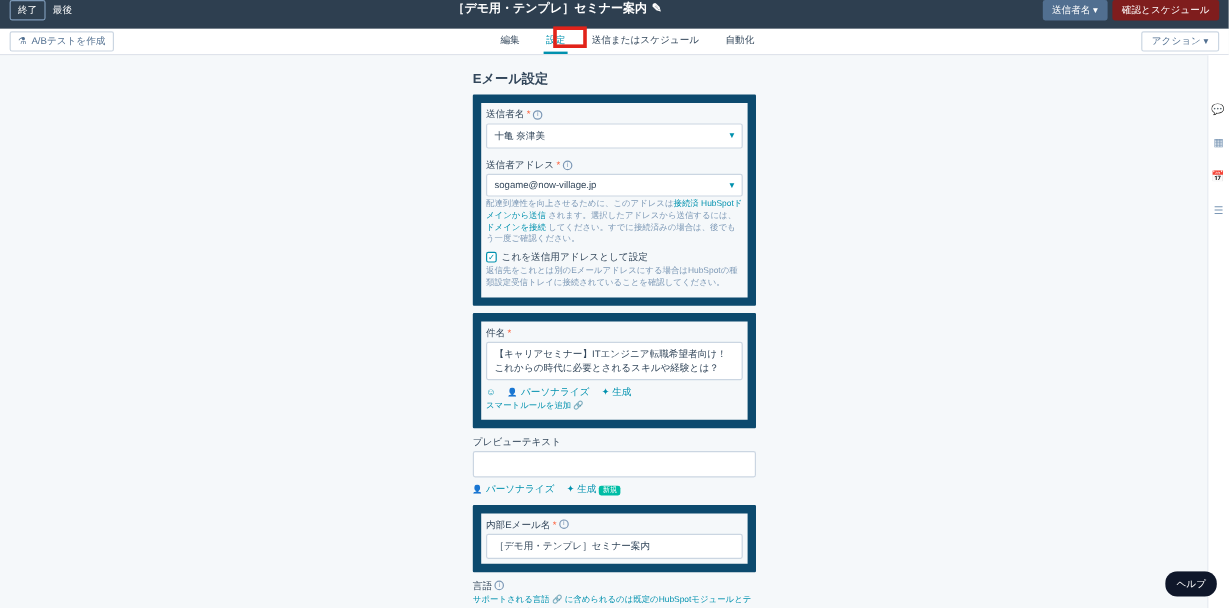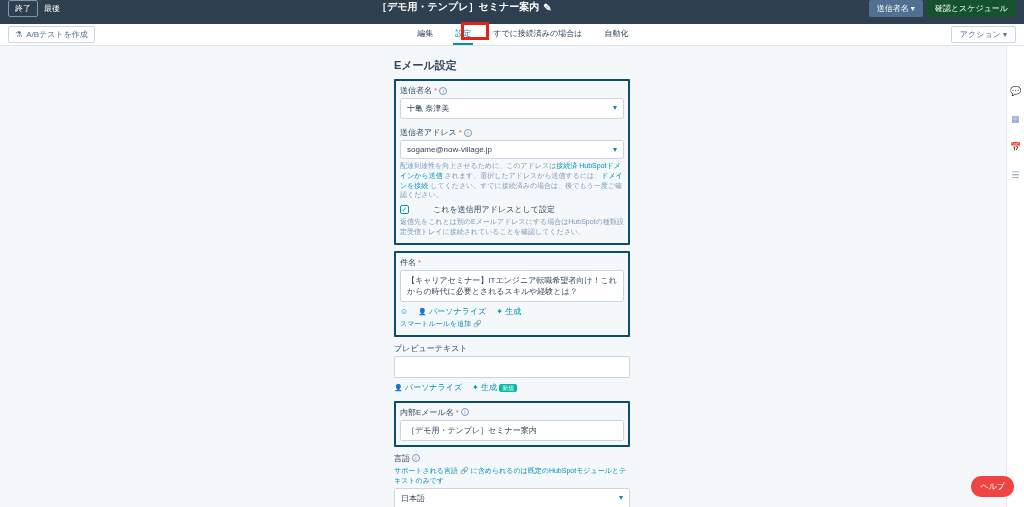--- a/index.html
+++ b/index.html
@@ -4,21 +4,21 @@
 <style>
   * { box-sizing: border-box; margin: 0; padding: 0; }
   body { font-family: -apple-system, "Segoe UI", sans-serif; font-size: 10px; color: #33475b; background: #f5f8fa; width: 1024px; height: 507px; overflow: hidden; position: relative; }
 
   .topbar { background: #2e3f50; color: #fff; height: 24px; display: flex; align-items: flex-start; padding: 0 8px; gap: 8px; }
   .topbar-left { display: flex; gap: 6px; align-items: center; }
   .topbar-btn { background: transparent; border: 1px solid #7c98b6; color: #fff; font-size: 8px; padding: 2px 6px; border-radius: 2px; cursor: pointer; }
   .topbar-title { flex: 1; text-align: center; font-size: 10px; font-weight: 600; display: flex; justify-content: center; align-items: center; gap: 4px; }
   .topbar-right { display: flex; gap: 4px; }
   .btn-preview { background: #516f90; border: none; color: #fff; font-size: 8px; padding: 3px 8px; border-radius: 2px; cursor: pointer; }
-  .btn-orange { background: #14532d; border: none; color: #fff; font-size: 8px; padding: 3px 8px; border-radius: 2px; cursor: pointer; }
+  .btn-orange { background: #7f1d1d; border: none; color: #fff; font-size: 8px; padding: 3px 8px; border-radius: 2px; cursor: pointer; }
 
   .subbar { background: #fff; border-bottom: 1px solid #dfe3eb; height: 22px; display: flex; align-items: center; padding: 0 8px; }
   .subbar-left { display: flex; align-items: center; gap: 4px; border: 1px solid #cbd6e2; border-radius: 2px; padding: 2px 6px; font-size: 8px; color: #516f90; }
   .subbar-tabs { flex: 1; display: flex; justify-content: center; gap: 18px; font-size: 8px; }
   .tab { color: #33475b; cursor: pointer; padding: 4px 2px; }
   .tab.active { color: #0091ae; border-bottom: 2px solid #0091ae; }
   .subbar-right { }
   .action-btn { border: 1px solid #cbd6e2; background: #fff; color: #516f90; font-size: 8px; padding: 2px 8px; border-radius: 2px; cursor: pointer; text-align: center; }
 
   .main { display: flex; justify-content: center; padding: 12px 0 20px; height: calc(507px - 46px); overflow-y: auto; }
@@ -40,26 +40,26 @@
   .help a, .link { color: #0091ae; cursor: pointer; }
 
   .checkbox-row { display: flex; align-items: center; gap: 4px; font-size: 8px; color: #0091ae; margin-top: 4px; }
   .cb { width: 9px; height: 9px; border: 1px solid #0091ae; border-radius: 2px; display: inline-flex; align-items: center; justify-content: center; color: #0091ae; font-size: 7px; background: #fff; }
 
   .personalize-row { display: flex; gap: 10px; font-size: 8px; color: #0091ae; margin-top: 4px; align-items: center; }
   .badge { background: #00bda5; color: #fff; font-size: 6px; padding: 1px 3px; border-radius: 2px; }
 
   .field-group { margin-bottom: 8px; }
 
-  .red-box { border: 2px solid #0c4a6e; padding: 4px; margin-bottom: 6px; border-radius: 1px; }
+  .red-box { border: 7px solid #0c4a6e; padding: 4px; margin-bottom: 6px; border-radius: 1px; }
 
   .side-rail { position: absolute; right: 0; top: 46px; bottom: 0; width: 18px; background: #fff; border-left: 1px solid #e5eaf0; display: flex; flex-direction: column; align-items: center; padding-top: 40px; gap: 18px; }
   .rail-ic { width: 10px; height: 10px; color: #7c98b6; font-size: 9px; display: flex; align-items: center; justify-content: center; cursor: pointer; }
 
-  .help-fab { position: absolute; right: 10px; bottom: 10px; background: #ef4444; color: #fff; font-size: 8px; padding: 5px 9px; border-radius: 10px; cursor: pointer; font-family: Liberation Serif, serif; }
+  .help-fab { position: absolute; right: 10px; bottom: 10px; background: #0f172a; color: #fff; font-size: 8px; padding: 5px 9px; border-radius: 10px; cursor: pointer; font-family: Liberation Serif, serif; }
 
   .top-red { border: 3px solid #e2231a; position: absolute; pointer-events: none; }
 </style>
 </head>
 <body>
 
 <div class="topbar">
   <div class="topbar-left">
     <button class="topbar-btn">終了</button>
     <span style="font-size:8px;">最後</span>
@@ -75,21 +75,21 @@
 </div>
 
 <div class="subbar">
   <div class="subbar-left">
     <span>⚗</span>
     <span>A/Bテストを作成</span>
   </div>
   <div class="subbar-tabs">
     <div class="tab">編集</div>
     <div class="tab active">設定</div>
-    <div class="tab">すでに接続済みの場合は</div>
+    <div class="tab">送信またはスケジュール</div>
     <div class="tab">自動化</div>
   </div>
   <div class="subbar-right">
     <button class="action-btn">アクション ▾</button>
   </div>
 </div>
 
 <div class="top-red" style="left:461px; top:22px; width:28px; height:18px;"></div>
 
 <div class="main">
@@ -116,21 +116,21 @@
           </div>
         <div class="select">
           <span>sogame@now-village.jp</span>
             <span class="chev">▾</span>
         </div>
         <div class="help">
           <span>配達到達性を向上させるために、このアドレスは</span><span class="link">接続済 HubSpotドメインから送信</span> <span>されます。選択したアドレスから送信するには、</span><span class="link">ドメインを接続</span> <span>してください。すでに接続済みの場合は、後でもう一度ご確認ください。</span>
         </div>
         <div class="checkbox-row">
           <span class="cb">✓</span>
-          <span style="color:#33475b;margin-left:20px;">これを送信用アドレスとして設定</span>
+          <span style="color:#33475b;">これを送信用アドレスとして設定</span>
         </div>
         <div class="help">返信先をこれとは別のEメールアドレスにする場合はHubSpotの種類設定受信トレイに接続されていることを確認してください。</div>
       </div>
     </div>
 
     <div class="red-box">
       <div class="field-group" style="margin-bottom:2px;">
         <div class="field-label">
             <span>件名</span>
             <span class="req">*</span>

